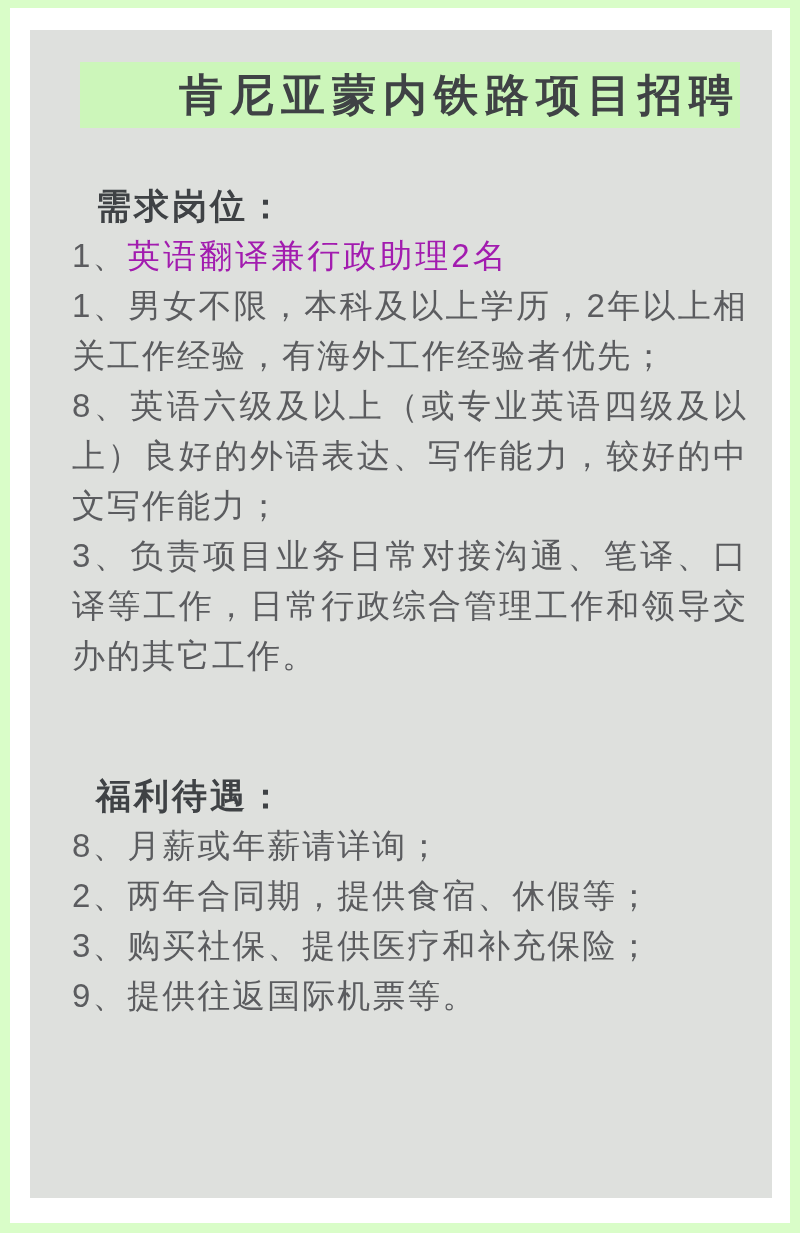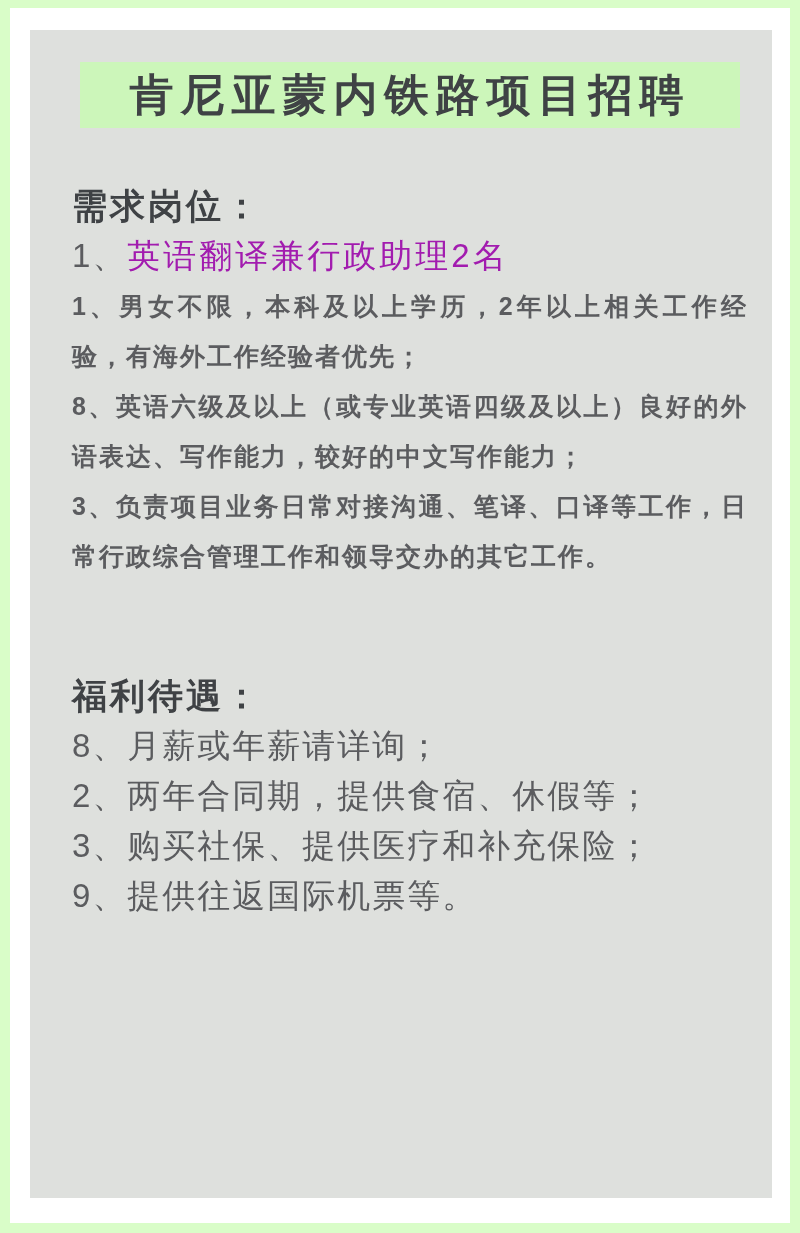--- a/index.html
+++ b/index.html
@@ -29,49 +29,49 @@
   .title-box{
     width:660px;
     height:66px;
     line-height:66px;
     margin:32px auto 0 auto;
     background:#ccf6ba; 
     color:#3f4245;
     font-size:44px;
     font-weight:bold;
     letter-spacing:7px;
-    text-align:center;
+    text-align:right;
     white-space:nowrap;
   }
   .heading{
     font-size:35px;
     font-weight:bold;
     color:#3f4245;
     letter-spacing:3px;
     line-height:50px;
+    margin-left:24px;
   }
   .h-positions{margin-top:53px;}
   .h-conditions{margin-top:50px;}
   .h-welfare{margin-top:90px;}
   .line{
     font-size:33px;
     line-height:50px;
     color:#5b5c5f;
     letter-spacing:2px;
   }
   .para{
     margin:0;
-    font-size:25px;
+    font-size:33px;
     line-height:50px;
     color:#5b5c5f;
     letter-spacing:2px;
     max-width:676px;
     text-align:justify;
     text-justify:inter-character;
-    font-weight:bold;
   }
   .position-line .num{
     color:#5b5c5f;
   }
   .position-line .orange{
     color:#a21caf; 
     font-weight:normal;
     letter-spacing:3px;
   }
 </style>

